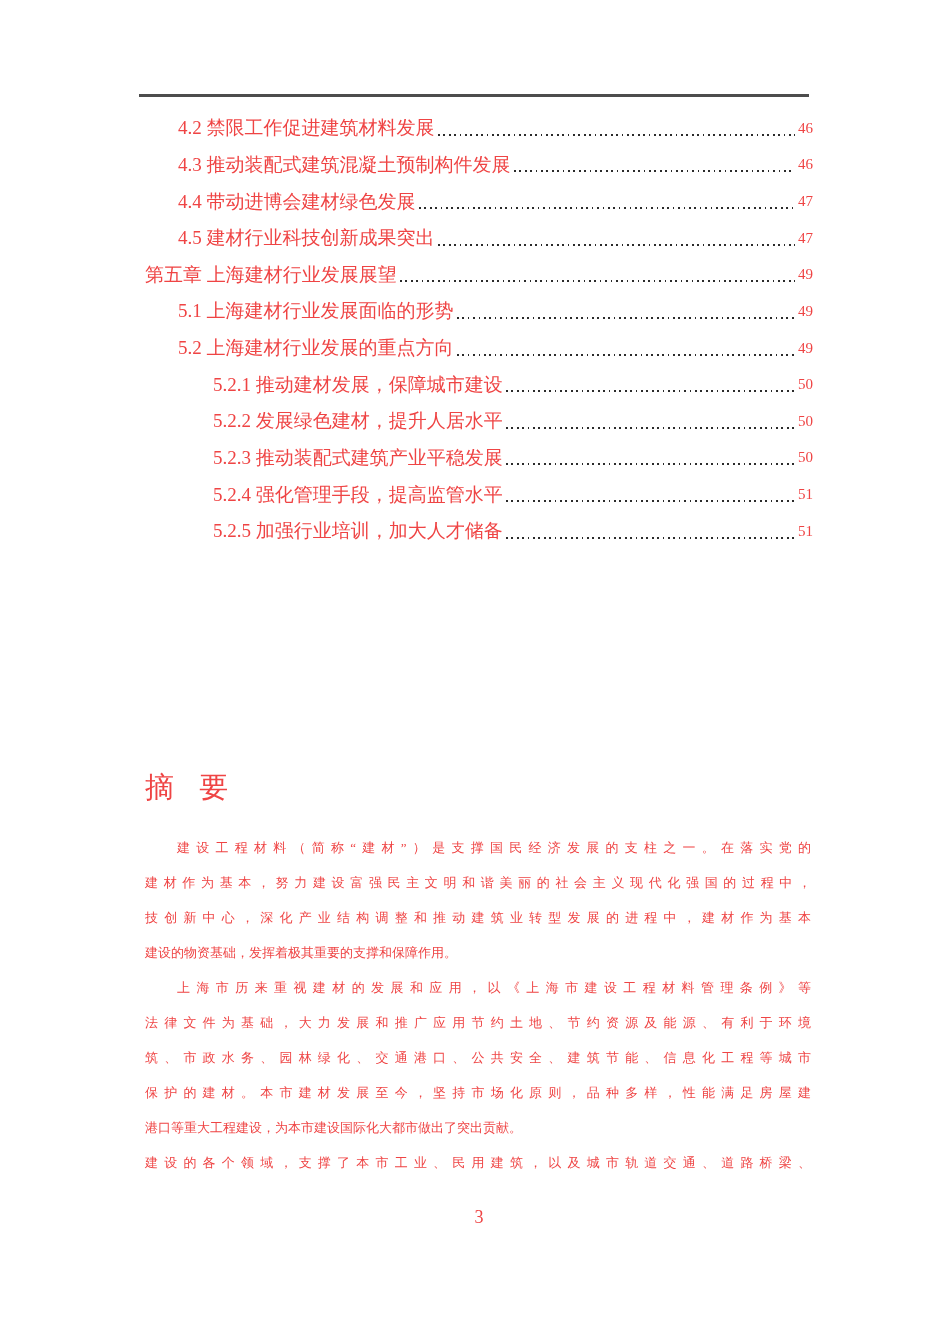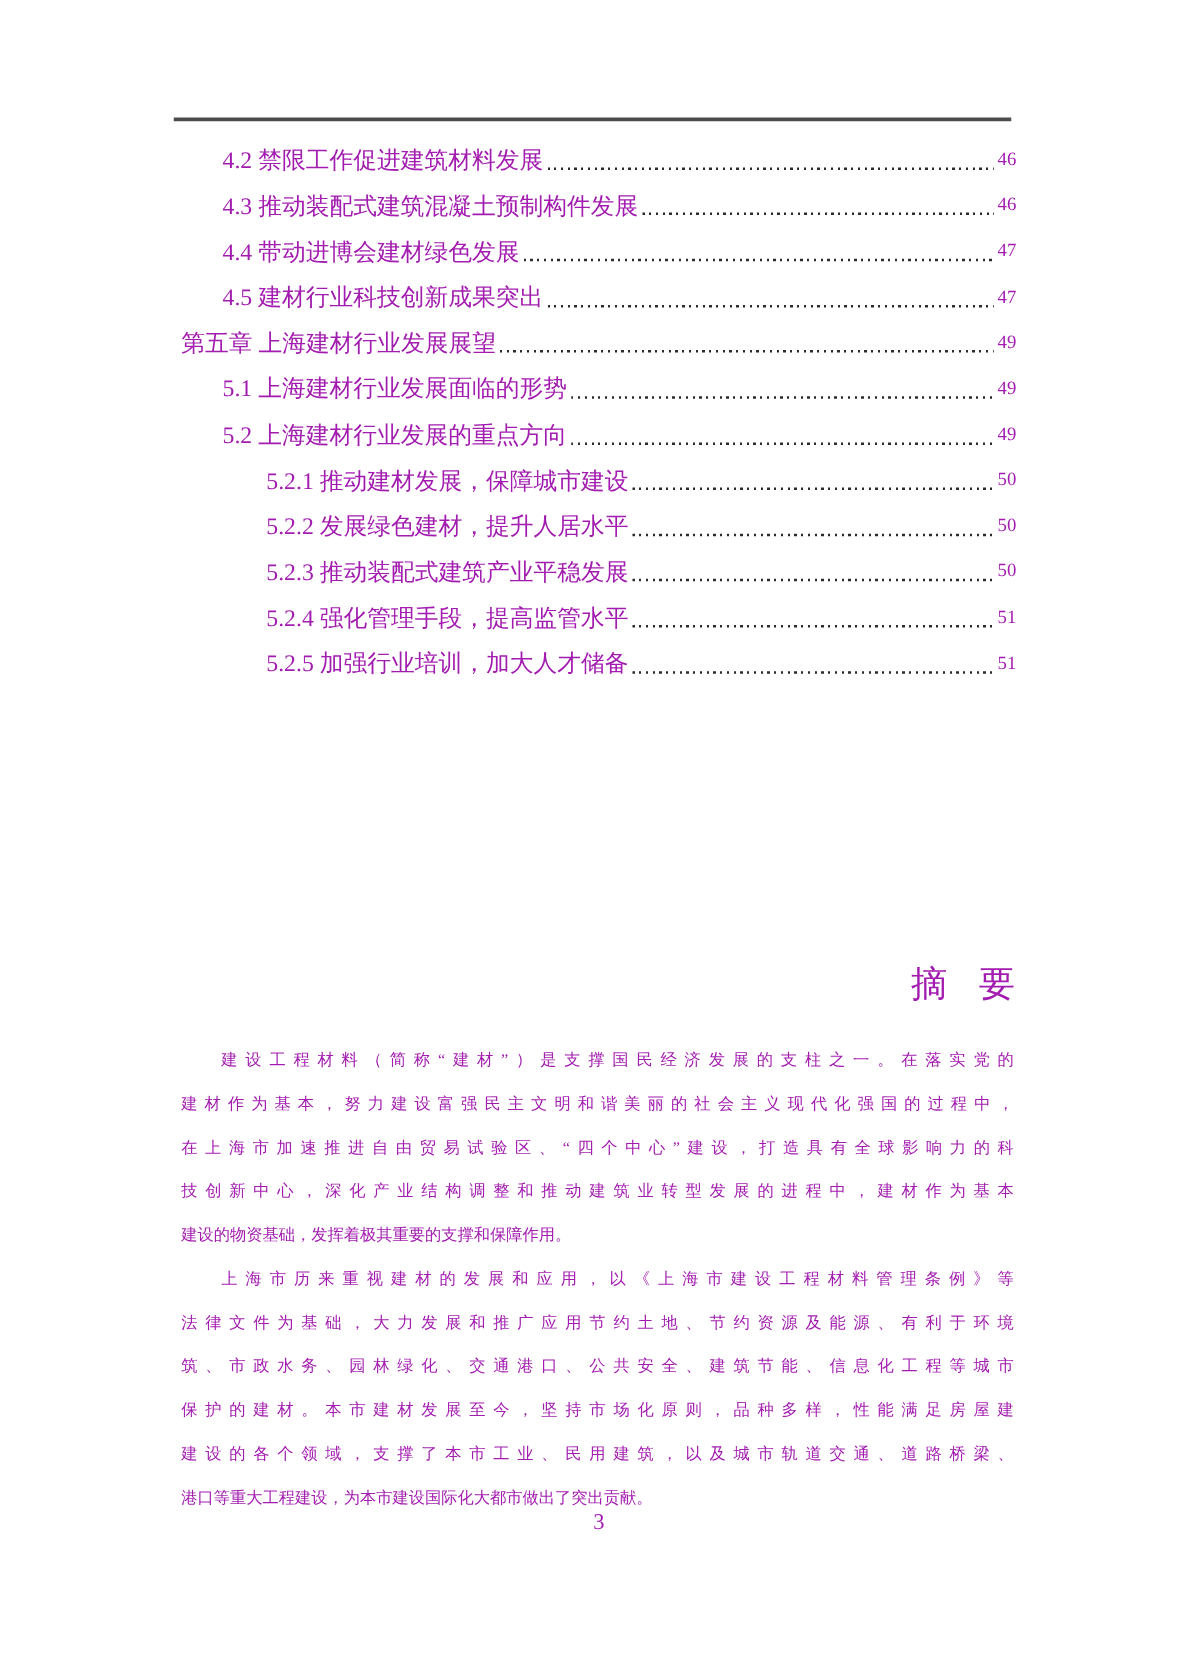--- a/index.html
+++ b/index.html
@@ -2,21 +2,21 @@
 <html><head>
 <meta charset="utf-8">
 <style>
   html, body { margin: 0; padding: 0; background: #ffffff; }
   .page {
     position: relative;
     width: 950px;
     height: 1344px;
     background: #ffffff;
     font-family: "Liberation Serif", "DejaVu Serif", serif;
-    color: #a21caf;
+    color: #ef4444;
     overflow: hidden;
   }
   .header-rule {
     position: absolute;
     left: 139px;
     top: 94px;
     width: 670px;
     height: 2.5px;
     background: #4d4d4d;
   }
@@ -43,21 +43,21 @@
     margin: 13px 3px 0 3px;
     background-image: repeating-linear-gradient(to right, #2b2b2b 0 1.7px, transparent 1.7px 5.4px);
   }
   .toc-page { flex: 0 0 auto; font-size: 15px; }
   .abstract-title {
     position: absolute;
     left: 145px;
     top: 768px;
     width: 668px;
     margin: 0;
-    text-align: right;
+    text-align: left;
     font-size: 29px;
     font-weight: normal;
     word-spacing: 0.55em;
     letter-spacing: 1px;
   }
   .abstract-body {
     position: absolute;
     left: 145px;
     top: 830px;
     width: 666px;
@@ -150,28 +150,27 @@
         <span class="toc-page">51</span>
       </div>
     </div>
 
   <h1 class="abstract-title">摘 要</h1>
 
   <div class="abstract-body" id="abstract-body">
       <div class="para">
         <div class="line first">建设工程材料（简称“建材”）是支撑国民经济发展的支柱之一。在落实党的</div>
         <div class="line">建材作为基本，努力建设富强民主文明和谐美丽的社会主义现代化强国的过程中，</div>
-        <div class="line">在上海市加速推进自由贸易试验区、“四个中心”建设，打造具有全球影响力的科</div>
         <div class="line">技创新中心，深化产业结构调整和推动建筑业转型发展的进程中，建材作为基本</div>
         <div class="line last">建设的物资基础，发挥着极其重要的支撑和保障作用。</div>
       </div>
       <div class="para">
         <div class="line first">上海市历来重视建材的发展和应用，以《上海市建设工程材料管理条例》等</div>
         <div class="line">法律文件为基础，大力发展和推广应用节约土地、节约资源及能源、有利于环境</div>
         <div class="line">筑、市政水务、园林绿化、交通港口、公共安全、建筑节能、信息化工程等城市</div>
         <div class="line">保护的建材。本市建材发展至今，坚持市场化原则，品种多样，性能满足房屋建</div>
+        <div class="line last">港口等重大工程建设，为本市建设国际化大都市做出了突出贡献。</div>
         <div class="line">建设的各个领域，支撑了本市工业、民用建筑，以及城市轨道交通、道路桥梁、</div>
-        <div class="line last">港口等重大工程建设，为本市建设国际化大都市做出了突出贡献。</div>
       </div>
     </div>
 
   <div class="page-number">3</div>
 </div>
 
 </body></html>

